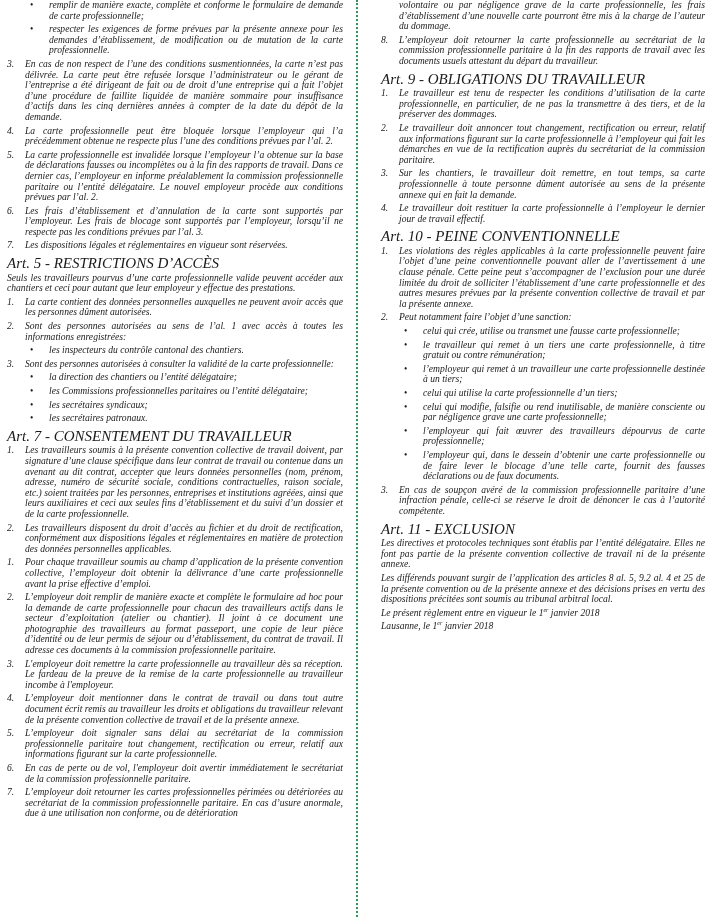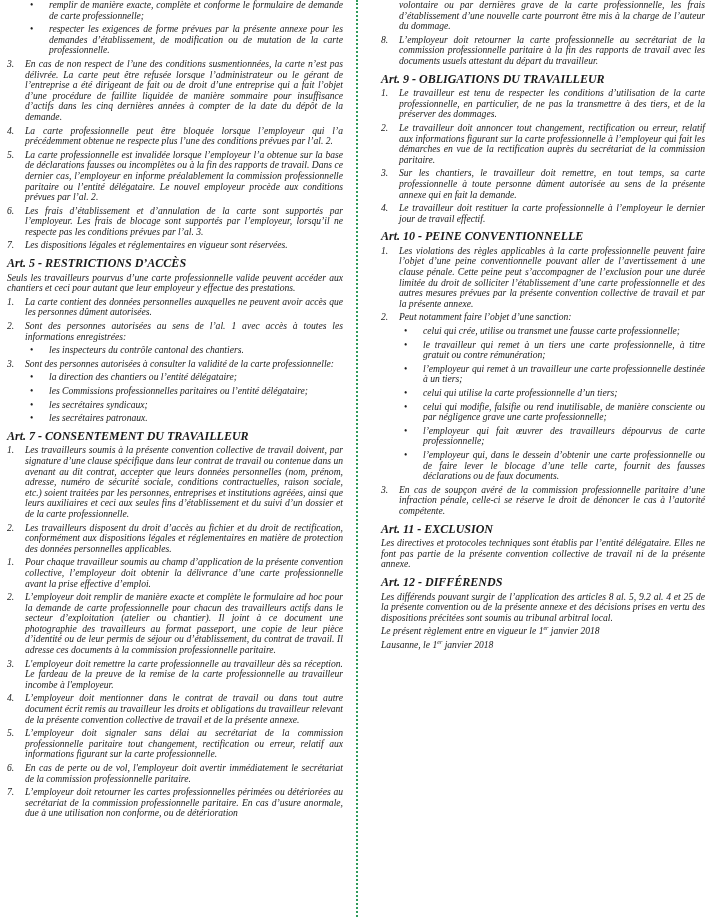--- a/index.html
+++ b/index.html
@@ -10,21 +10,21 @@
   .col-left { left: 7px; width: 336px; }
   .col-right { left: 381px; width: 324px; }
   .divider { position: absolute; left: 356px; top: 0; width: 0; height: 917px;
              border-left: 2px dotted #2e9a5a; }
   ol, ul { margin: 0; padding: 0; list-style: none; }
   .num-item { position: relative; padding-left: 18px; text-align: justify; margin-bottom: 3px; }
   .num-item .num { position: absolute; left: 0; top: 0; }
   .bul-item { position: relative; padding-left: 42px; text-align: justify; margin-bottom: 3px; }
   .bul-item .bul { position: absolute; left: 23px; top: 0; font-style: normal; }
   .sub-list { margin-top: 3px; margin-left: -18px; }
-  .art-title { font-weight: bold; font-size: 12px; margin: 7px 0 4px 0; }
+  .art-title { font-weight: normal; font-size: 15px; margin: 7px 0 4px 0; }
   .para { text-align: justify; margin-bottom: 3px; }
   sup { font-size: 6px; line-height: 0; }
   .cont { text-align: justify; padding-left: 18px; margin-bottom: 3px; }
 </style>
 </head>
 <body>
 
 <div class="divider"></div>
 
 <div class="col col-left">
@@ -71,21 +71,21 @@
     <li class="num-item"><span class="num">2.</span><span>L’employeur doit remplir de manière exacte et complète le formulaire ad hoc pour la demande de carte professionnelle pour chacun des travailleurs actifs dans le secteur d’exploitation (atelier ou chantier). Il joint à ce document une photographie des travailleurs au format passeport, une copie de leur pièce d’identité ou de leur permis de séjour ou d’établissement, du contrat de travail. Il adresse ces documents à la commission professionnelle paritaire.</span></li>
     <li class="num-item"><span class="num">3.</span><span>L'employeur doit remettre la carte professionnelle au travailleur dès sa réception. Le fardeau de la preuve de la remise de la carte professionnelle au travailleur incombe à l'employeur.</span></li>
     <li class="num-item"><span class="num">4.</span><span>L’employeur doit mentionner dans le contrat de travail ou dans tout autre document écrit remis au travailleur les droits et obligations du travailleur relevant de la présente convention collective de travail et de la présente annexe.</span></li>
     <li class="num-item"><span class="num">5.</span><span>L’employeur doit signaler sans délai au secrétariat de la commission professionnelle paritaire tout changement, rectification ou erreur, relatif aux informations figurant sur la carte professionnelle.</span></li>
     <li class="num-item"><span class="num">6.</span><span>En cas de perte ou de vol, l'employeur doit avertir immédiatement le secrétariat de la commission professionnelle paritaire.</span></li>
     <li class="num-item"><span class="num">7.</span><span>L’employeur doit retourner les cartes professionnelles périmées ou détériorées au secrétariat de la commission professionnelle paritaire. En cas d’usure anormale, due à une utilisation non conforme, ou de détérioration</span></li>
   </ol>
 </div>
 
 <div class="col col-right">
-  <div class="cont">volontaire ou par dernières grave de la carte professionnelle, les frais d’établissement d’une nouvelle carte pourront être mis à la charge de l’auteur du dommage.</div>
+  <div class="cont">volontaire ou par négligence grave de la carte professionnelle, les frais d’établissement d’une nouvelle carte pourront être mis à la charge de l’auteur du dommage.</div>
   <ol>
     <li class="num-item"><span class="num">8.</span><span>L’employeur doit retourner la carte professionnelle au secrétariat de la commission professionnelle paritaire à la fin des rapports de travail avec les documents usuels attestant du départ du travailleur.</span></li>
   </ol>
 
   <div class="art-title">Art. 9 - OBLIGATIONS DU TRAVAILLEUR</div>
   <ol>
     <li class="num-item"><span class="num">1.</span><span>Le travailleur est tenu de respecter les conditions d’utilisation de la carte professionnelle, en particulier, de ne pas la transmettre à des tiers, et de la préserver des dommages.</span></li>
     <li class="num-item"><span class="num">2.</span><span>Le travailleur doit annoncer tout changement, rectification ou erreur, relatif aux informations figurant sur la carte professionnelle à l’employeur qui fait les démarches en vue de la rectification auprès du secrétariat de la commission paritaire.</span></li>
     <li class="num-item"><span class="num">3.</span><span>Sur les chantiers, le travailleur doit remettre, en tout temps, sa carte professionnelle à toute personne dûment autorisée au sens de la présente annexe qui en fait la demande.</span></li>
     <li class="num-item"><span class="num">4.</span><span>Le travailleur doit restituer la carte professionnelle à l’employeur le dernier jour de travail effectif.</span></li>
@@ -104,17 +104,16 @@
         <li class="bul-item"><span class="bul">•</span><span>l’employeur qui fait œuvrer des travailleurs dépourvus de carte professionnelle;</span></li>
         <li class="bul-item"><span class="bul">•</span><span>l’employeur qui, dans le dessein d’obtenir une carte professionnelle ou de faire lever le blocage d’une telle carte, fournit des fausses déclarations ou de faux documents.</span></li>
       </ul>
     </li>
     <li class="num-item"><span class="num">3.</span><span>En cas de soupçon avéré de la commission professionnelle paritaire d’une infraction pénale, celle-ci se réserve le droit de dénoncer le cas à l’autorité compétente.</span></li>
   </ol>
 
   <div class="art-title">Art. 11 - EXCLUSION</div>
   <div class="para">Les directives et protocoles techniques sont établis par l’entité délégataire. Elles ne font pas partie de la présente convention collective de travail ni de la présente annexe.</div>
 
-  <div class="art-title">Art. 12 - DIFFÉRENDS</div>
   <div class="para">Les différends pouvant surgir de l’application des articles 8 al. 5, 9.2 al. 4 et 25 de la présente convention ou de la présente annexe et des décisions prises en vertu des dispositions précitées sont soumis au tribunal arbitral local.</div>
   <div class="para"><span>Le présent règlement entre en vigueur le 1</span><sup>er</sup><span> janvier 2018</span></div>
   <div class="para"><span>Lausanne, le 1</span><sup>er</sup><span> janvier 2018</span></div>
 </div>
 
 </body></html>

